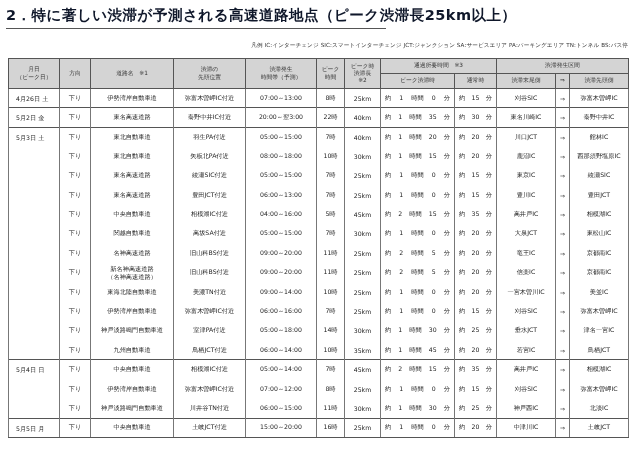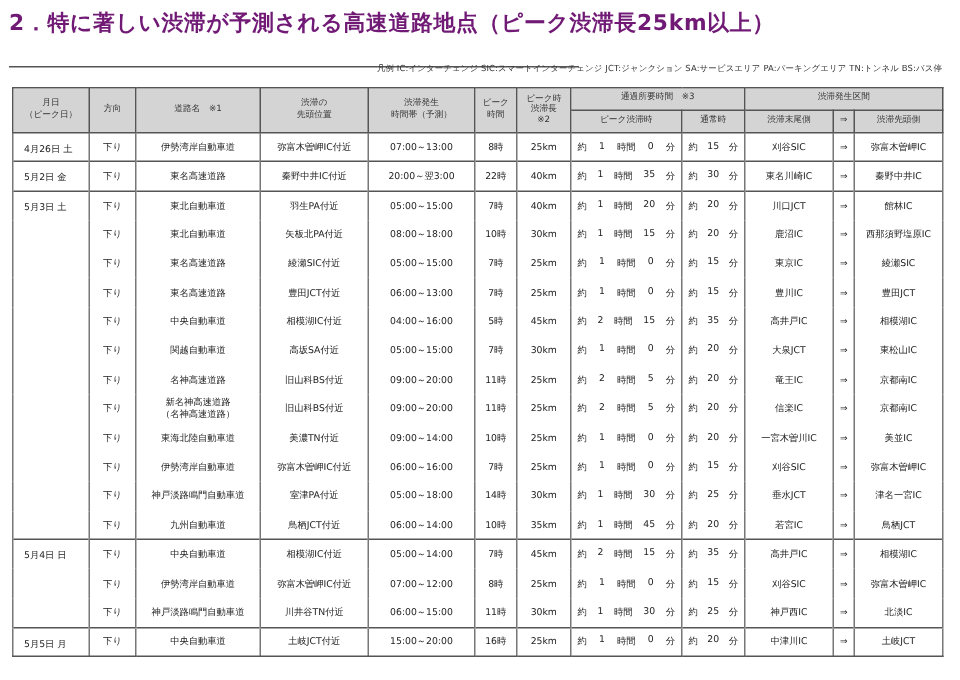--- a/index.html
+++ b/index.html
@@ -1,21 +1,21 @@
 <!DOCTYPE html>
 <html><head>
 <meta charset="utf-8">
 <style>
   * { box-sizing: border-box; margin: 0; padding: 0; }
   html, body { width: 640px; height: 453px; background: #ffffff; overflow: hidden; }
   body { font-family: "DejaVu Sans", "Liberation Sans", sans-serif; color: #222; position: relative; }
   .title {
     position: absolute; left: 6px; top: 6px; width: 380px;
-    font-size: 14.5px; font-weight: bold; letter-spacing: 0.5px; color: #701a75;
-    padding-bottom: 19px; border-bottom: 1px solid #555; white-space: nowrap;
+    font-size: 14.5px; font-weight: bold; letter-spacing: 0.5px; color: #0f172a;
+    padding-bottom: 3px; border-bottom: 1px solid #555; white-space: nowrap;
   }
   .legend {
     position: absolute; right: 12px; top: 42px;
     font-size: 5.6px; color: #333; white-space: nowrap; letter-spacing: 0.1px;
   }
   table.main {
     position: absolute; left: 8px; top: 58px; width: 620px;
     border-collapse: collapse; table-layout: fixed; font-size: 6.2px;
   }
   table.main th, table.main td { text-align: center; vertical-align: middle; white-space: nowrap; overflow: hidden; }

